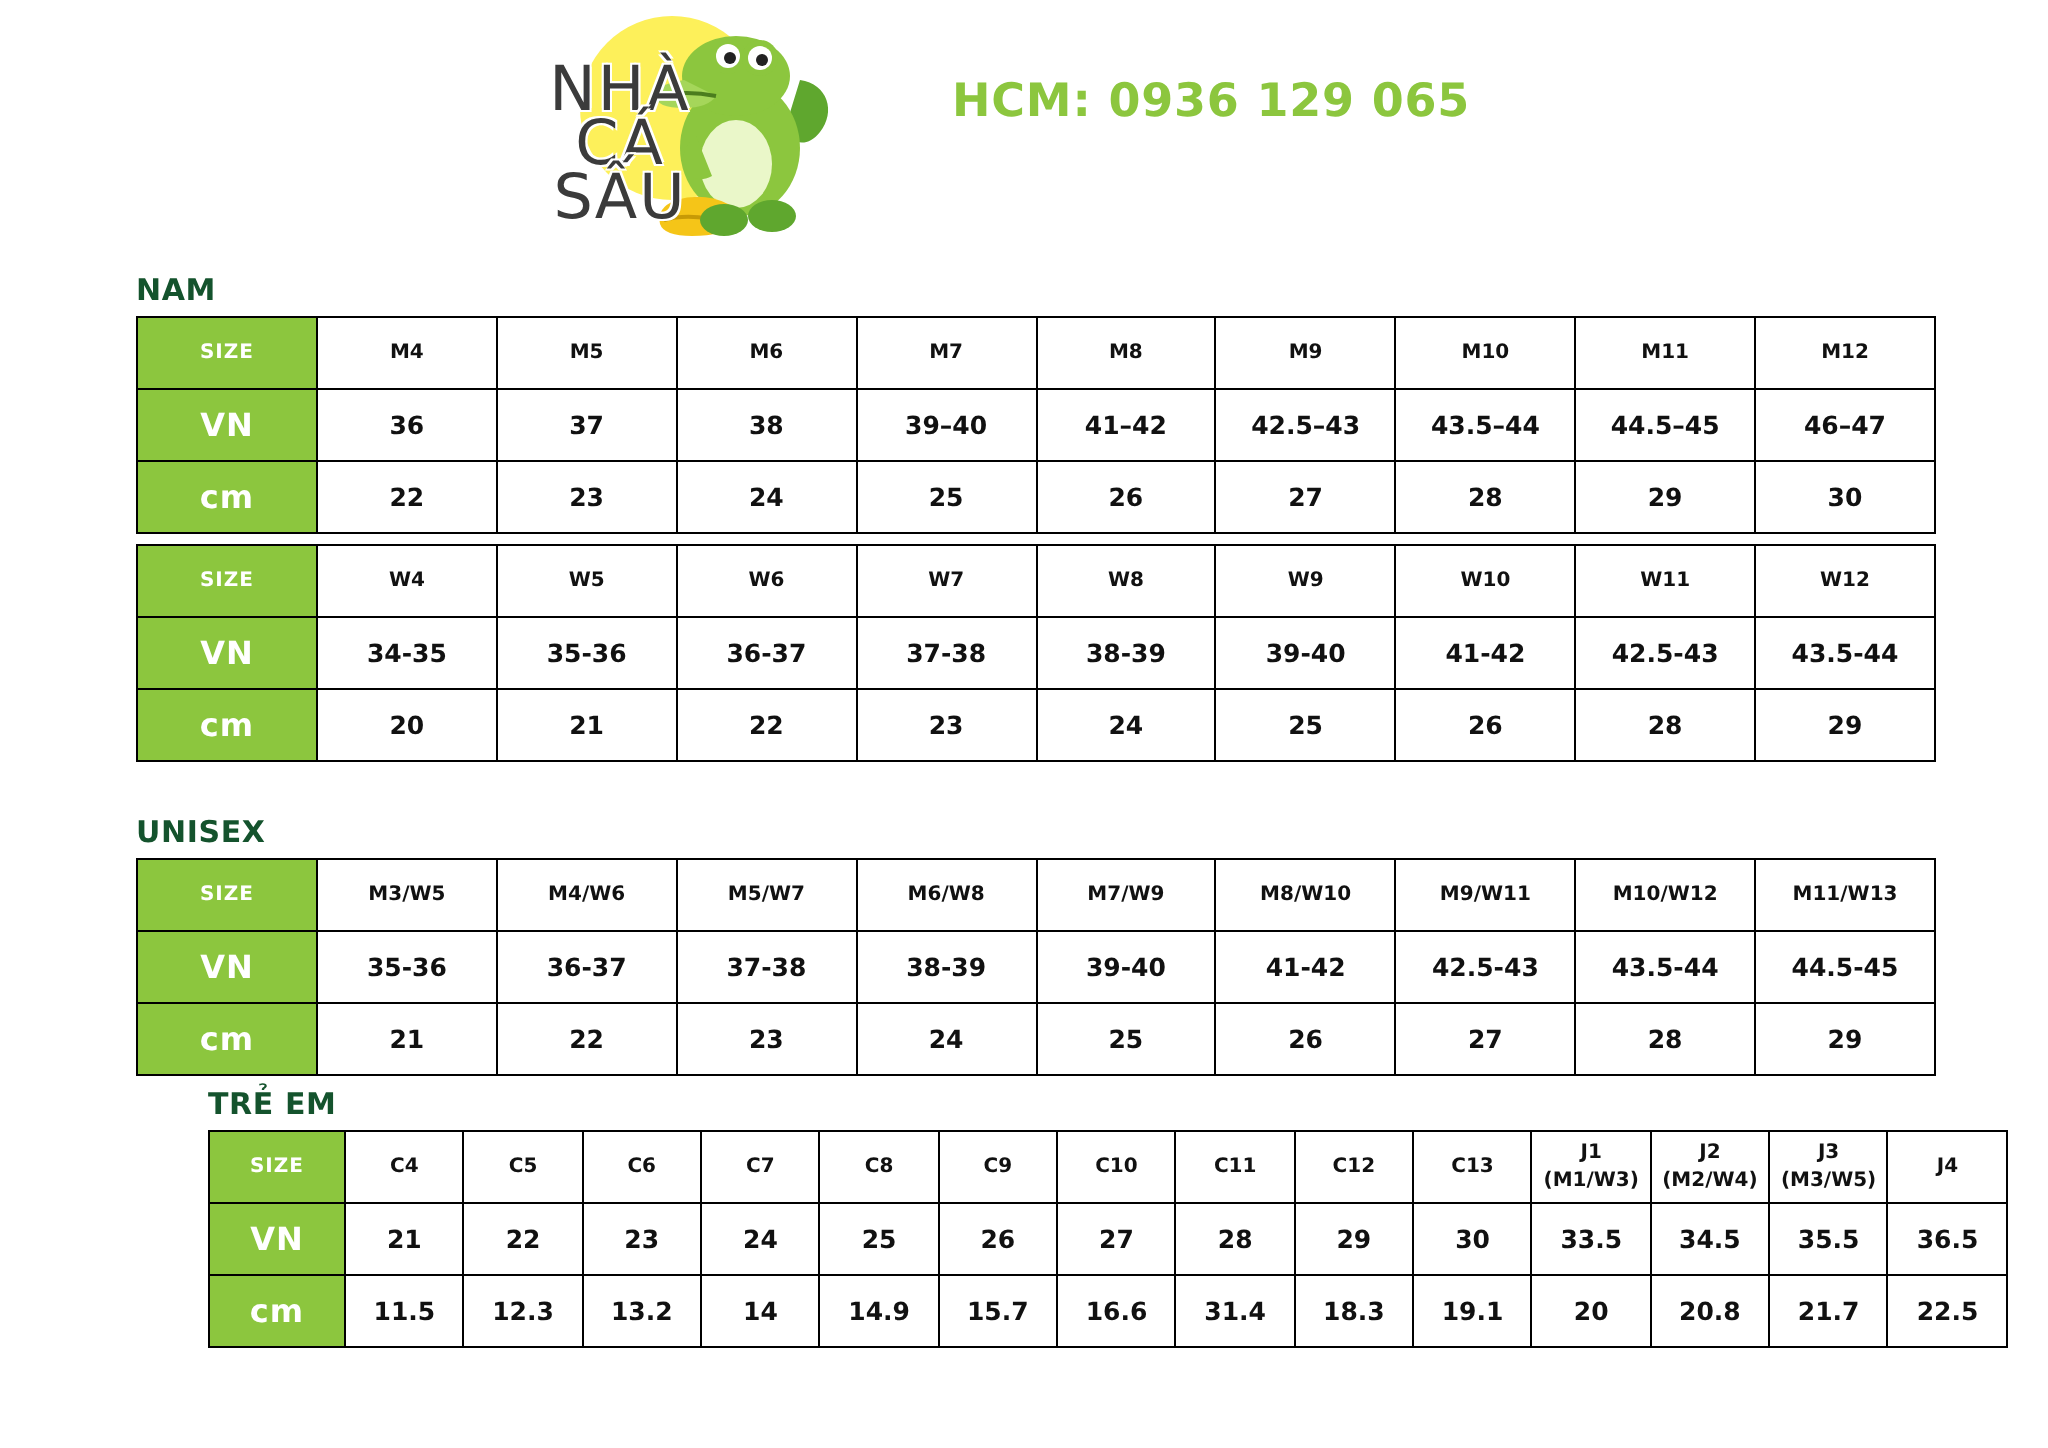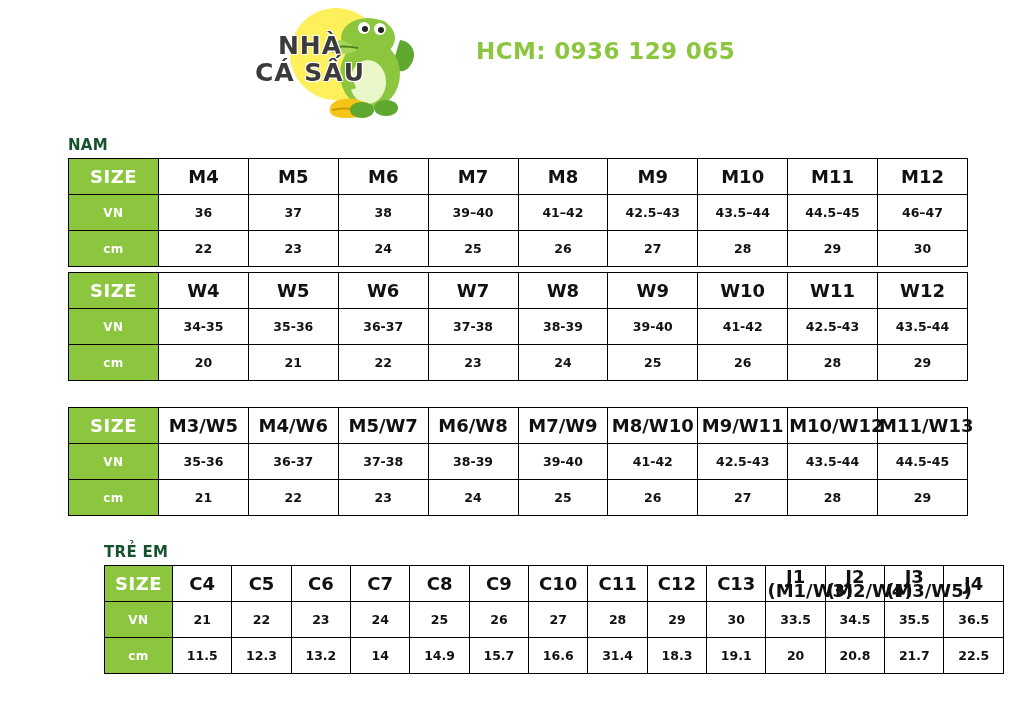--- a/index.html
+++ b/index.html
@@ -34,22 +34,22 @@
     width: 92px; height: 92px;
     border-radius: 50%;
     background: #fdf05a;
   }
   .logo-text {
     position: absolute;
     left: 0px; top: 26px;
     width: 120px;
     text-align: center;
     font-family: "DejaVu Sans", "Liberation Sans", sans-serif;
-    font-weight: bold;
-    font-size: 25px;
+    font-weight: normal;
+    font-size: 31px;
     line-height: 27px;
     color: #3b3b3b;
     letter-spacing: 1px;
     text-shadow: 1px 1px 0 #ffffff, -1px 1px 0 #ffffff, 1px -1px 0 #ffffff, -1px -1px 0 #ffffff;
   }
   .logo-text .line2 { display: block; }
   .croc {
     position: absolute;
     left: 72px; top: 6px;
     width: 98px; height: 112px;
@@ -92,25 +92,25 @@
     font-weight: bold;
     color: #111111;
     height: 36px;
     padding: 2px 1px;
     white-space: nowrap;
   }
   table.size-table .rowhead {
     background: #8cc63e;
     color: #ffffff;
     font-weight: bold;
-    font-size: 12px;
+    font-size: 16px;
     letter-spacing: 0.5px;
   }
   table.size-table tr.head-row td {
-    font-size: 18px;
+    font-size: 10px;
   }
   table.size-table td.two-line {
     font-size: 12px;
     line-height: 14px;
     white-space: normal;
   }
 
   
   #sec-nam    { left: 68px; top: 136px; }
   #sec-nu     { left: 68px; top: 272px; }
@@ -280,20 +280,21 @@
           <td>25</td>
           <td>26</td>
           <td>28</td>
           <td>29</td>
         </tr>
       </tbody>
     </table>
   </div>
 
   <div class="section" id="sec-unisex">
+    <div class="section-title">UNISEX</div>
     <table class="size-table" id="table-unisex">
       <colgroup>
           <col class="c0">
           <col>
           <col>
           <col>
           <col>
           <col>
           <col>
           <col>

